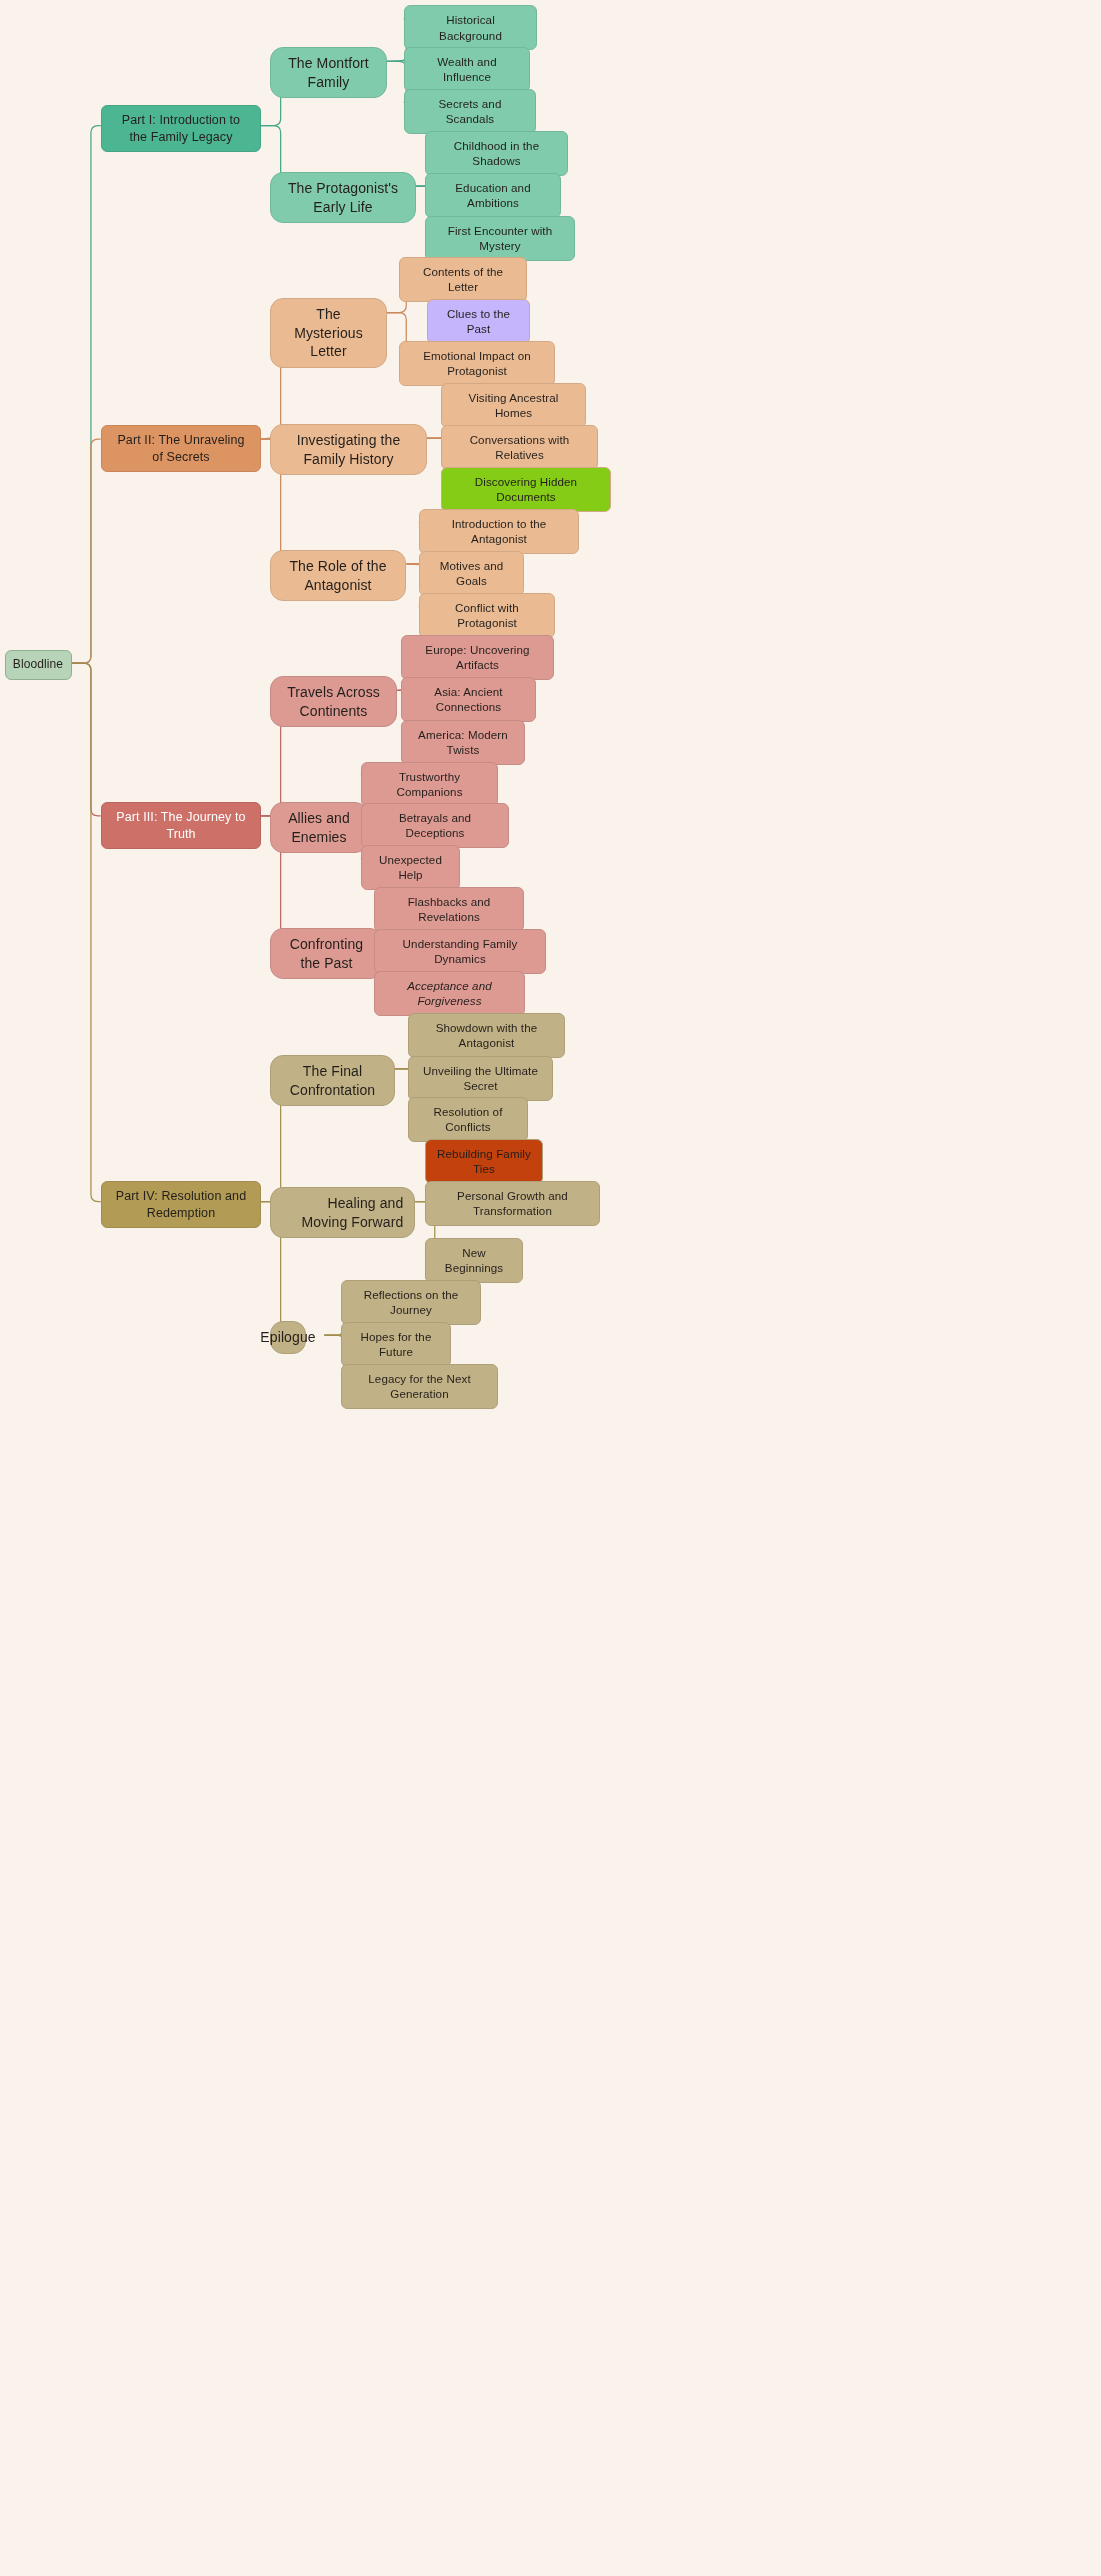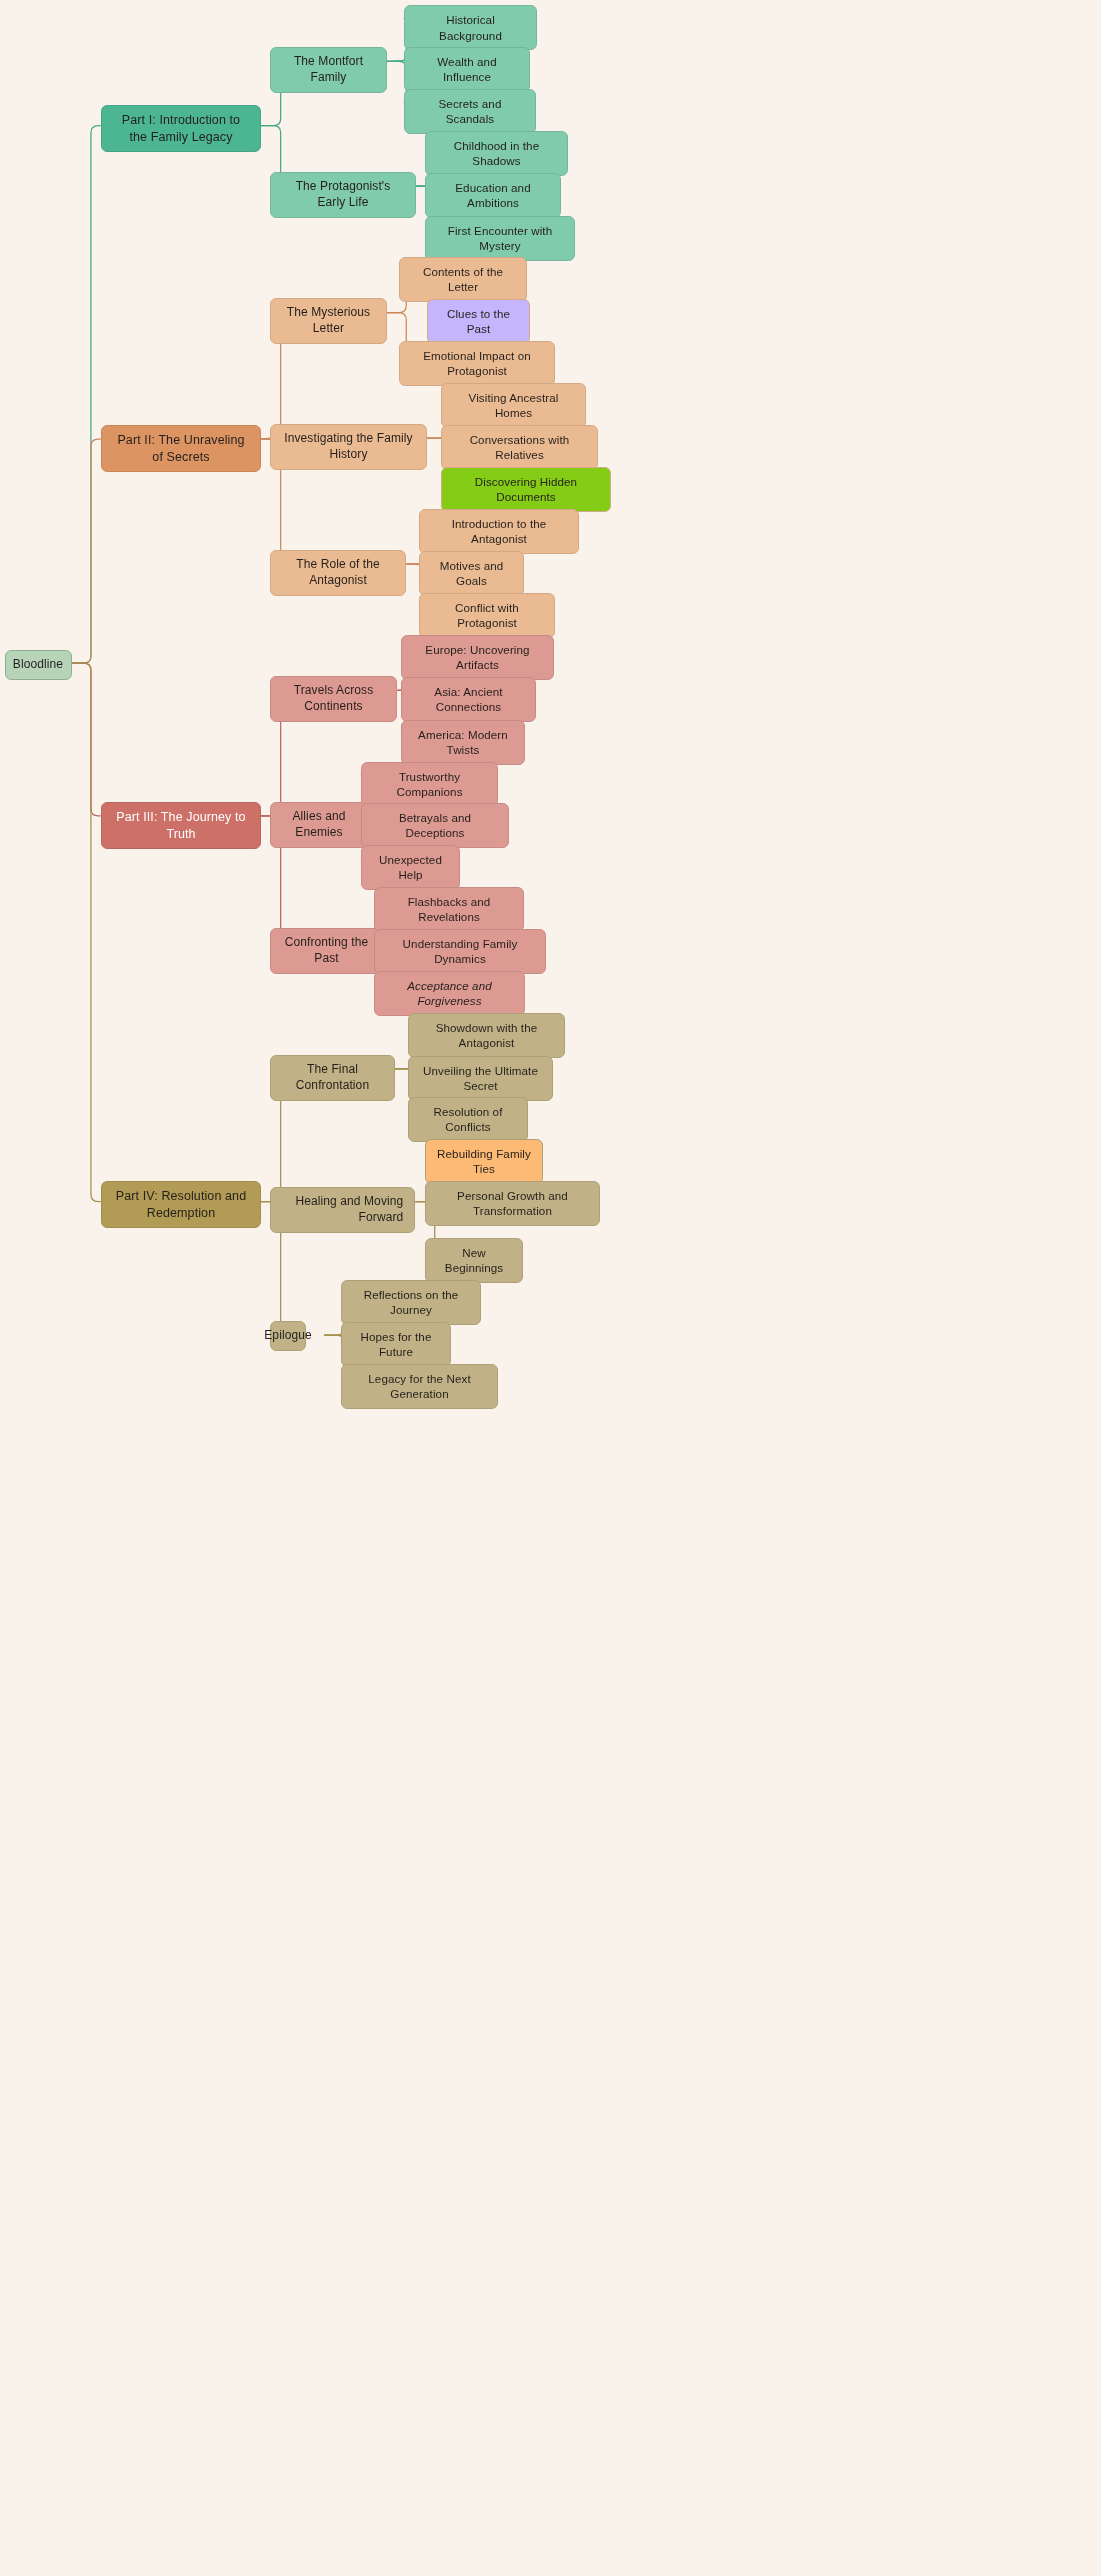--- a/index.html
+++ b/index.html
@@ -41,21 +41,22 @@
     color: #241f1b;
     white-space: pre-line;
   }
   .node.root {
     font-size: 12px;
   }
   .node.branch {
     font-size: 12.5px;
   }
   .node.sub {
-    font-size: 12px;
+    font-size: 14px;
+    border-radius: 13px;
   }
   .node.leaf {
     font-size: 11.6px;
   }
   .node.white-text { color: #ffffff; }
 </style>
 </head>
 <body>
 
 <div id="mindmap">
@@ -145,21 +146,21 @@
       <div class="node sub" style="left: 270px; top: 928px; width: 113px; min-height: 28.5px; background: rgb(220, 154, 147); border: 0.9px solid rgb(198, 139, 132); color: rgb(36, 31, 27);">Confronting the Past</div>
       <div class="node leaf" style="left: 374px; top: 887px; width: 150px; min-height: 27px; background: rgb(220, 154, 147); border: 0.9px solid rgb(198, 139, 132); color: rgb(36, 31, 27);">Flashbacks and Revelations</div>
       <div class="node leaf" style="left: 374px; top: 929px; width: 172px; min-height: 27px; background: rgb(220, 154, 147); border: 0.9px solid rgb(198, 139, 132); color: rgb(36, 31, 27);">Understanding Family Dynamics</div>
       <div class="node leaf" style="left: 374px; top: 971px; width: 151px; min-height: 27px; background: rgb(220, 154, 147); border: 0.9px solid rgb(198, 139, 132); color: rgb(36, 31, 27); font-style: italic;">Acceptance and Forgiveness</div>
       <div class="node branch" style="left: 101px; top: 1181px; width: 160px; min-height: 41px; background: rgb(178, 155, 85); border: 0.9px solid rgb(160, 140, 77); color: rgb(36, 31, 27);">Part IV: Resolution and Redemption</div>
       <div class="node sub" style="left: 270px; top: 1055px; width: 125px; min-height: 28.5px; background: rgb(192, 178, 134); border: 0.9px solid rgb(173, 160, 121); color: rgb(36, 31, 27);">The Final Confrontation</div>
       <div class="node leaf" style="left: 408px; top: 1013px; width: 157px; min-height: 27px; background: rgb(192, 178, 134); border: 0.9px solid rgb(173, 160, 121); color: rgb(36, 31, 27);">Showdown with the Antagonist</div>
       <div class="node leaf" style="left: 408px; top: 1056px; width: 145px; min-height: 27px; background: rgb(192, 178, 134); border: 0.9px solid rgb(173, 160, 121); color: rgb(36, 31, 27);">Unveiling the Ultimate Secret</div>
       <div class="node leaf" style="left: 408px; top: 1097px; width: 120px; min-height: 27px; background: rgb(192, 178, 134); border: 0.9px solid rgb(173, 160, 121); color: rgb(36, 31, 27);">Resolution of Conflicts</div>
       <div class="node sub" style="left: 270px; top: 1187px; width: 145px; min-height: 28.5px; background: rgb(192, 178, 134); border: 0.9px solid rgb(173, 160, 121); color: rgb(36, 31, 27); text-align: right;">Healing and Moving Forward</div>
-      <div class="node leaf" style="left: 425px; top: 1139px; width: 118px; min-height: 27px; background: #fdba74; border: 0.9px solid rgb(173, 160, 121); color: rgb(36, 31, 27);">Rebuilding Family Ties</div>
+      <div class="node leaf" style="left: 425px; top: 1139px; width: 118px; min-height: 27px; background: #c2410c; border: 0.9px solid rgb(173, 160, 121); color: rgb(36, 31, 27);">Rebuilding Family Ties</div>
       <div class="node leaf" style="left: 425px; top: 1181px; width: 175px; min-height: 41px; background: rgb(192, 178, 134); border: 0.9px solid rgb(173, 160, 121); color: rgb(36, 31, 27);">Personal Growth and Transformation</div>
       <div class="node leaf" style="left: 425px; top: 1238px; width: 98px; min-height: 27px; background: rgb(192, 178, 134); border: 0.9px solid rgb(173, 160, 121); color: rgb(36, 31, 27);">New Beginnings</div>
       <div class="node sub" style="left: 270px; top: 1321px; width: 36px; min-height: 28.5px; background: rgb(192, 178, 134); border: 0.9px solid rgb(173, 160, 121); color: rgb(36, 31, 27);">Epilogue</div>
       <div class="node leaf" style="left: 341px; top: 1280px; width: 140px; min-height: 27px; background: rgb(192, 178, 134); border: 0.9px solid rgb(173, 160, 121); color: rgb(36, 31, 27);">Reflections on the Journey</div>
       <div class="node leaf" style="left: 341px; top: 1322px; width: 110px; min-height: 27px; background: rgb(192, 178, 134); border: 0.9px solid rgb(173, 160, 121); color: rgb(36, 31, 27);">Hopes for the Future</div>
       <div class="node leaf" style="left: 341px; top: 1364px; width: 157px; min-height: 27px; background: rgb(192, 178, 134); border: 0.9px solid rgb(173, 160, 121); color: rgb(36, 31, 27);">Legacy for the Next Generation</div>
     </div>
 </div>
 
 

